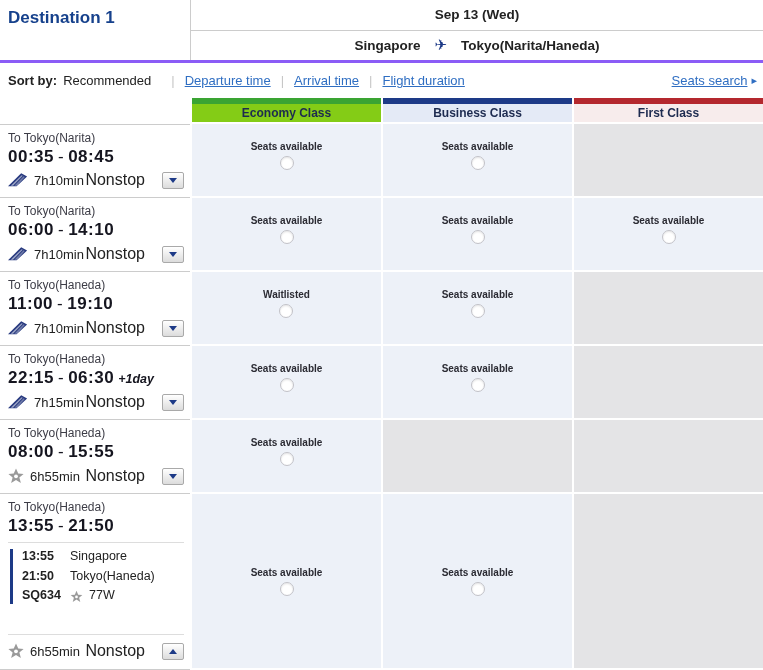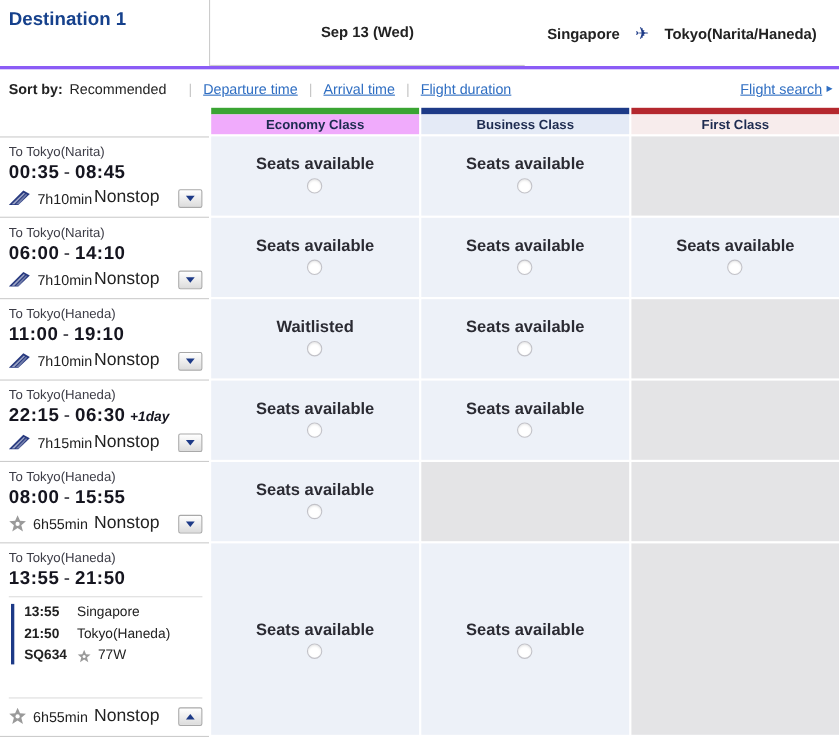--- a/index.html
+++ b/index.html
@@ -2,21 +2,21 @@
 <html><head>
 <meta charset="utf-8">
 <style>
   * { margin:0; padding:0; box-sizing:border-box; }
   html,body { width:763px; height:670px; background:#fff; font-family:"Liberation Sans", sans-serif; overflow:hidden; }
 
   
   .top-header { display:flex; height:63px; border-bottom:3px solid #8b5cf6; }
   .dest-box { width:191px; border-right:1px solid #ccc; padding:8px 0 0 8px; }
   .dest-title { color:#16418c; font-size:17px; font-weight:bold; }
-  .route-box { flex:1; display:flex; }
+  .route-box { flex:1; display:flex; flex-direction:column; }
   .route-row { flex:1; display:flex; align-items:center; justify-content:center; font-size:13.5px; font-weight:bold; color:#222; }
   .route-row.first { border-bottom:1px solid #ccc; }
   .plane-glyph { color:#1d3a87; font-size:15px; margin:0 14px; font-weight:normal; }
 
   
   .sort-bar { height:35px; display:flex; align-items:center; padding:0 6px 0 8px; font-size:13px; color:#222; }
   .sort-label { font-weight:bold; margin-right:6px; }
   .sort-selected { margin-right:10px; }
   .pipe { color:#c6c6c6; margin:0 10px; }
   a.link, .link { color:#2f6ec2; text-decoration:underline; cursor:pointer; }
@@ -59,21 +59,21 @@
   .d-col1 { width:48px; font-weight:bold; flex:0 0 auto; }
   .d-star { width:13px; height:13px; margin-right:6px; }
   .d-link-row { padding-left:48px; font-size:12.5px; line-height:1.3; }
 
   
   .cells { flex:1; display:flex; gap:2px; padding:0 0 2px 2px; background:#fff; }
   .cell { flex:1; display:flex; flex-direction:column; align-items:center; padding-top:17px; }
   .cell-avail { background:#edf1f8; }
   .cell-none { background:#e4e4e6; }
   .row.expanded .cell { justify-content:center; padding-top:0; }
-  .avail-label { font-size:15px; font-weight:bold; color:#2b2b33; }
+  .avail-label { font-size:10px; font-weight:bold; color:#2b2b33; }
   .radio { appearance:none; -webkit-appearance:none; width:14px; height:14px; border:1px solid #c2c2c8;
     border-radius:50%; background:#fff; margin-top:4px; box-shadow:inset 0 1px 2px rgba(0,0,0,0.10); cursor:pointer; }
 </style>
 </head>
 <body>
 
 <div class="top-header">
   <div class="dest-box">
     <div class="dest-title">Destination 1</div>
   </div>
@@ -90,30 +90,30 @@
 <div class="sort-bar">
   <span class="sort-label">Sort by:</span>
   <span class="sort-selected">Recommended</span>
   <span class="pipe">|</span>
   <span class="link">Departure time</span>
   <span class="pipe">|</span>
   <span class="link">Arrival time</span>
   <span class="pipe">|</span>
   <span class="link">Flight duration</span>
   <span class="sort-spacer"></span>
-  <span class="link">Flight search</span>
+  <span class="link">Seats search</span>
   <span class="modify-arrow">▸</span>
 </div>
 
 <div class="grid-head">
   <div class="spacer"></div>
   <div class="class-headers" id="class-headers">
       <div class="class-col">
     <div class="class-bar" style="background: rgb(58, 164, 51);"></div>
-    <div class="class-label" style="background: #f0abfc;">Economy Class</div>
+    <div class="class-label" style="background: #84cc16;">Economy Class</div>
   </div>
       <div class="class-col">
     <div class="class-bar" style="background: rgb(29, 58, 135);"></div>
     <div class="class-label" style="background: rgb(228, 234, 246);">Business Class</div>
   </div>
       <div class="class-col">
     <div class="class-bar" style="background: rgb(180, 40, 46);"></div>
     <div class="class-label" style="background: rgb(247, 236, 236);">First Class</div>
   </div>
     </div>

